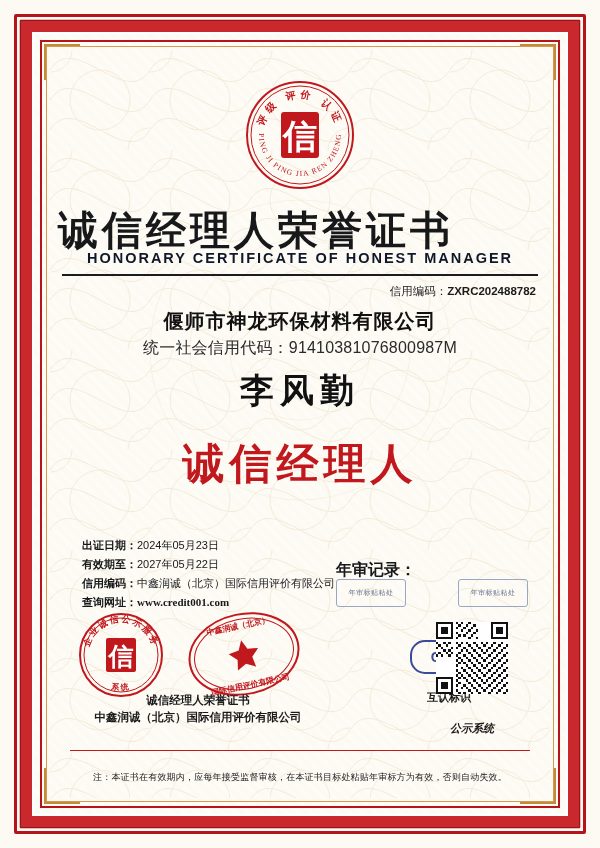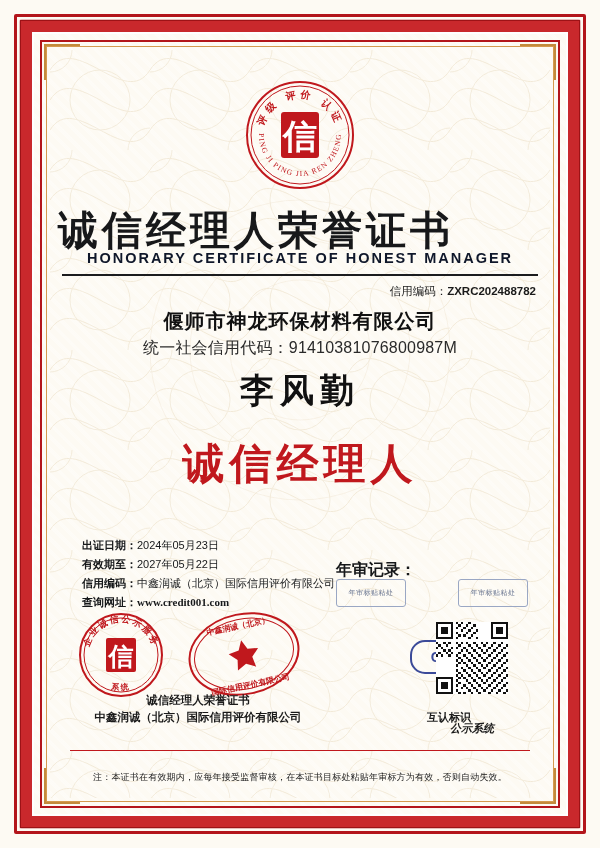--- a/index.html
+++ b/index.html
@@ -187,21 +187,21 @@
   .mutual{
     position:absolute;left:338px;top:34px;width:86px;text-align:center;
   }
   .mutual .badge{
     width:74px;height:30px;margin:0 auto;
     border:2px solid #3b4a99;border-radius:15px;
     color:#3b4a99;font-weight:bold;font-size:14px;
     display:flex;align-items:center;justify-content:center;
     letter-spacing:1px;
   }
-  .mutual .cap{margin-top:36px;font-size:11px;font-weight:bold;color:#1a1a1a;}
+  .mutual .cap{margin-top:16px;font-size:11px;font-weight:bold;color:#1a1a1a;}
 
   .qr{
     position:absolute;right:22px;top:16px;width:76px;
     text-align:center;
   }
   .qr .code{
     width:72px;height:72px;margin:0 auto;
     background:#fff;
   }
   .qr .cap{margin-top:27px;font-size:11px;font-weight:bold;color:#1a1a1a;font-style:italic;}

